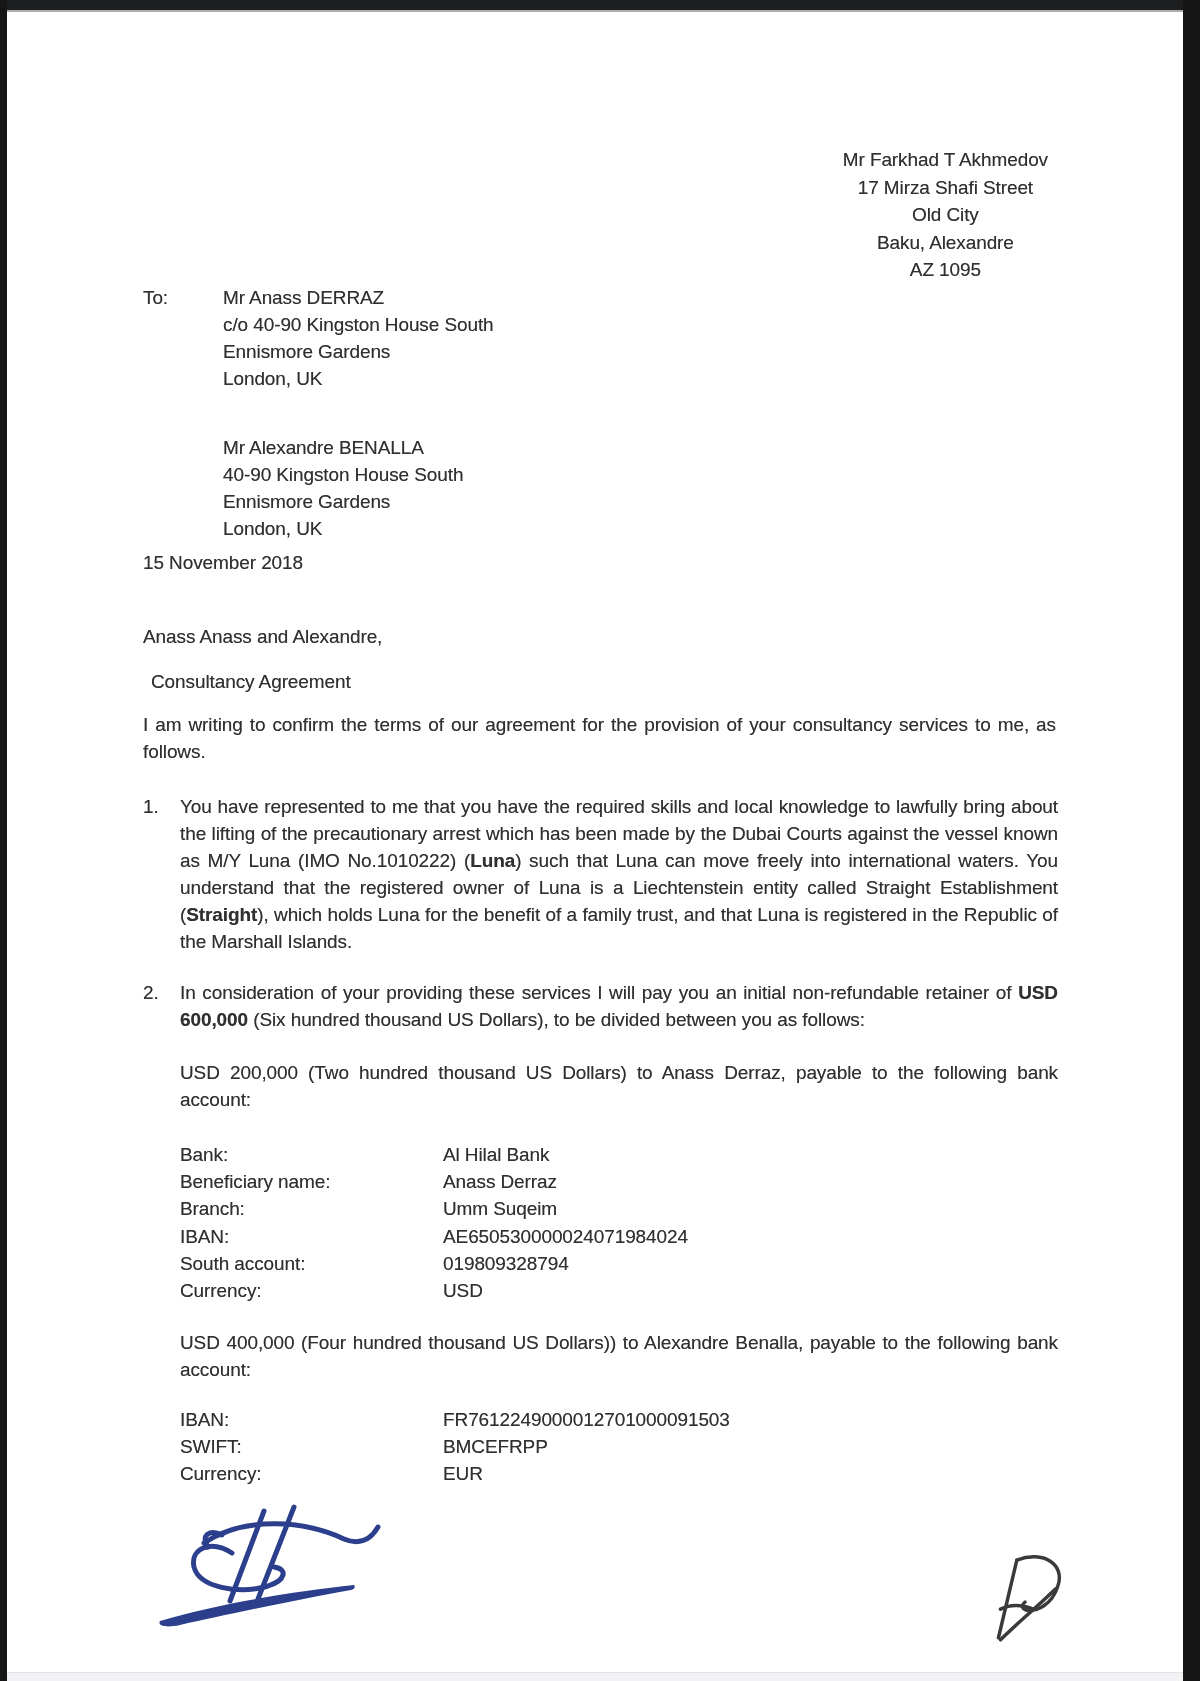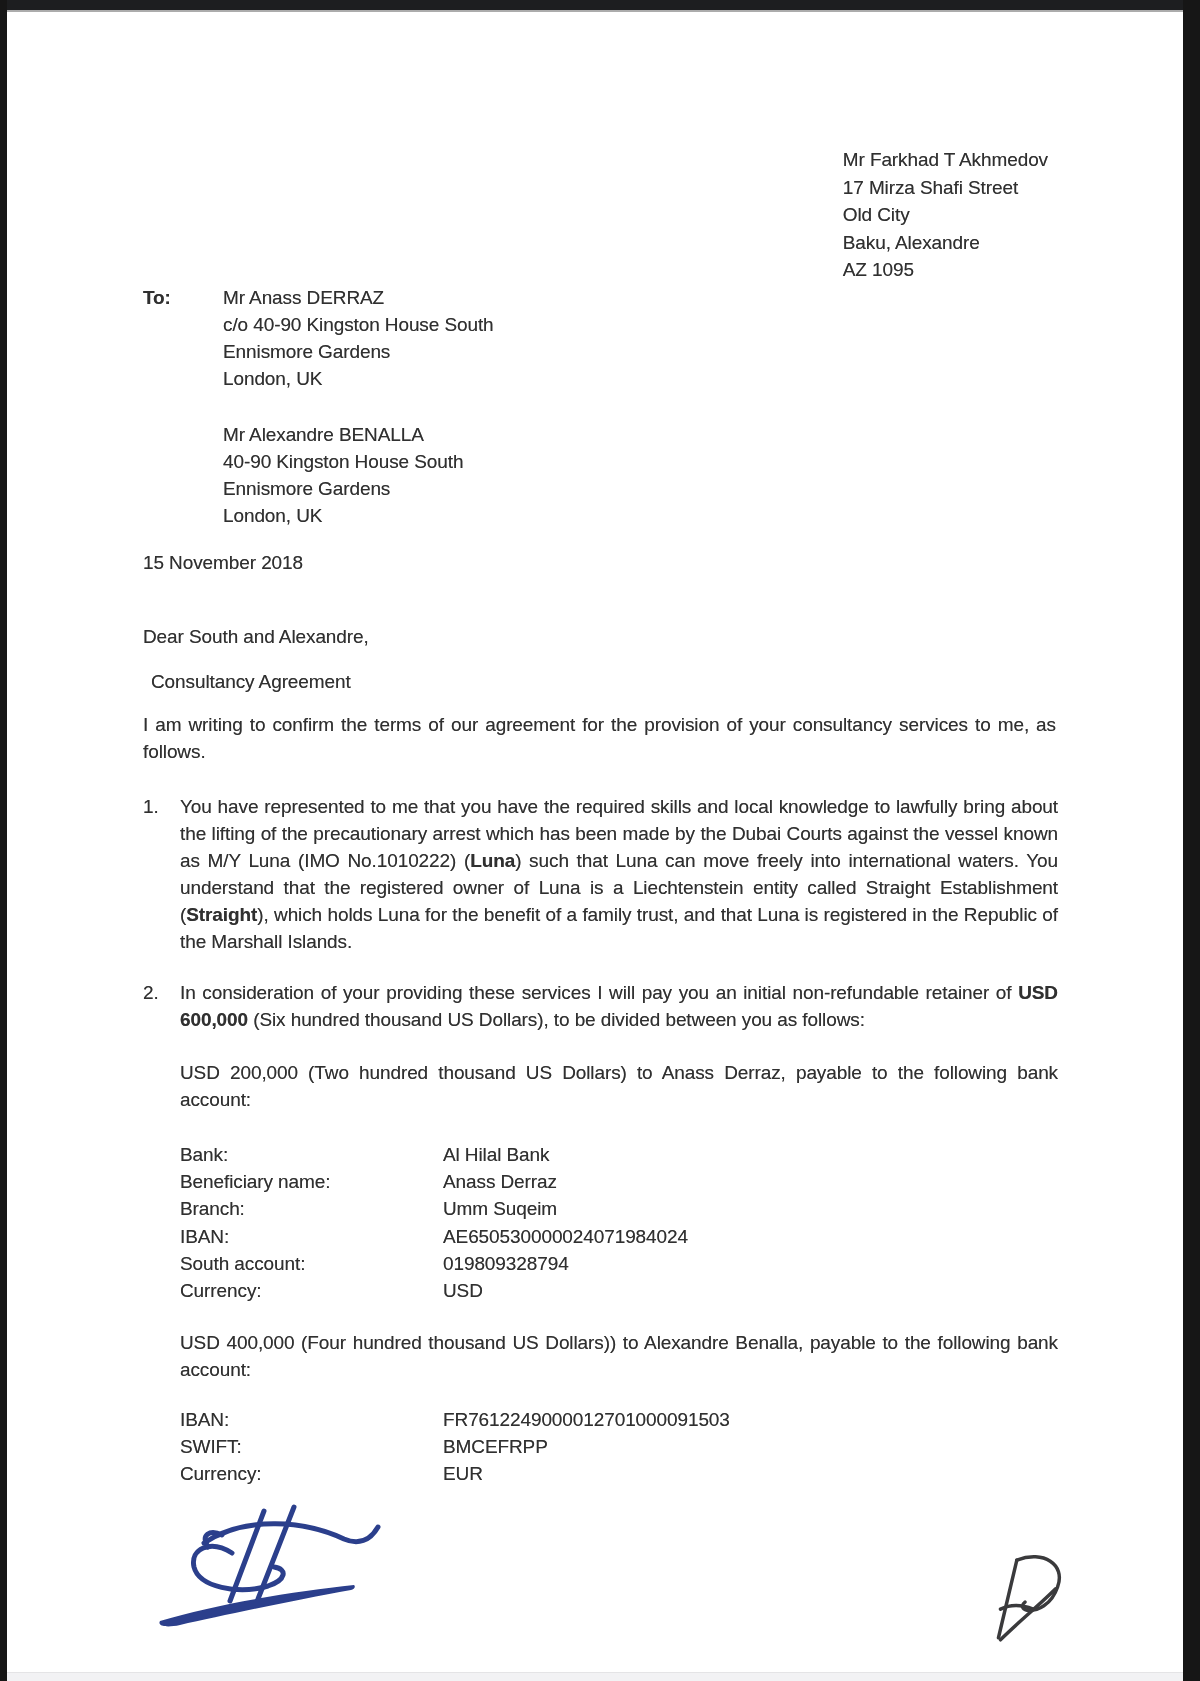--- a/index.html
+++ b/index.html
@@ -13,26 +13,26 @@
   .frame-top{position:absolute;left:0;top:0;width:1200px;height:10px;background:#1d1e20;z-index:6}
   .frame-left{position:absolute;left:0;top:0;width:7px;height:1681px;background:#161616;z-index:6}
   .frame-right{position:absolute;right:0;top:0;width:17px;height:1681px;background:#161616;z-index:6}
   .page-edge-top{position:absolute;left:7px;right:17px;top:10px;height:2px;background:rgba(70,70,70,.45);z-index:5}
   .bottom-strip{position:absolute;left:7px;right:17px;bottom:0;height:8px;background:#f2f2f4;border-top:1px solid #e4e4e6;z-index:4}
 
   .txt{position:absolute;font-size:19px;line-height:27px;letter-spacing:-0.1px;
        text-shadow:0 0 .5px rgba(45,45,45,.55)}
   .b{font-weight:bold}
 
-  .sender{top:146px;right:152px;text-align:left;line-height:27.5px}
+  .sender{top:146px;right:152px;text-align:center;line-height:27.5px}
 
   .to-block{left:143px;top:284px}
   .to-row{display:flex}
-  .to-label{width:80px;font-weight:bold}
-  .addr2{margin-left:80px;margin-top:29px}
+  .to-label{width:80px;font-weight:normal}
+  .addr2{margin-left:80px;margin-top:42px}
 
   .date-line{left:143px;top:549px}
   .salutation{left:143px;top:623px}
   .subject{left:151px;top:668px;font-weight:normal}
   .intro{left:143px;top:711px;width:913px;text-align:justify}
 
   .clause{left:143px;display:grid;grid-template-columns:37px 878px}
   .clause .clause-body{text-align:justify}
   .clause-1{top:793px}
   .clause-2{top:979px}
@@ -79,21 +79,21 @@
   </div>
   <div class="addr2">
     <div>Mr Alexandre BENALLA</div>
     <div>40-90 Kingston House South</div>
     <div>Ennismore Gardens</div>
     <div>London, UK</div>
   </div>
 </div>
 
 <div class="txt date-line">15 November 2018</div>
-<div class="txt salutation">Dear South and Alexandre,</div>
+<div class="txt salutation">Anass Anass and Alexandre,</div>
 <div class="txt subject">Consultancy Agreement</div>
 
 <div class="txt intro">I am writing to confirm the terms of our agreement for the provision of your consultancy services to me, as follows.</div>
 
 <div class="txt clause clause-1">
   <div class="clause-num">1.</div>
   <div class="clause-body"><span>You have represented to me that you have the required skills and local knowledge to lawfully bring about the lifting of the precautionary arrest which has been made by the Dubai Courts against the vessel known as M/Y Luna (IMO No.1010222) (</span><span class="b">Luna</span><span>) such that Luna can move freely into international waters. You understand that the registered owner of Luna is a Liechtenstein entity called Straight Establishment (</span><span class="b">Straight</span><span>), which holds Luna for the benefit of a family trust, and that Luna is registered in the Republic of the Marshall Islands.</span></div>
 </div>
 
 <div class="txt clause clause-2">

